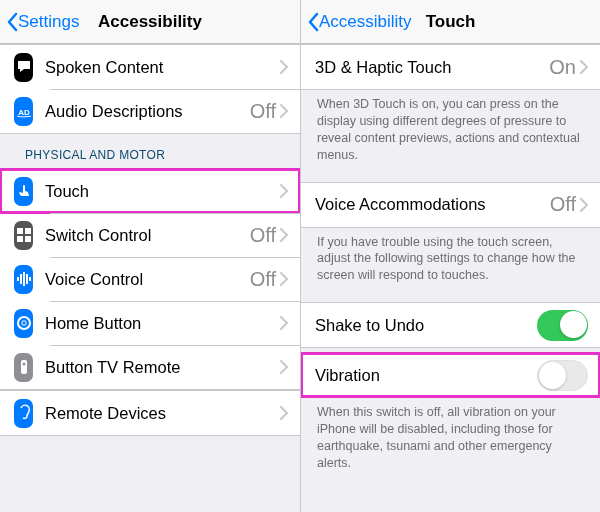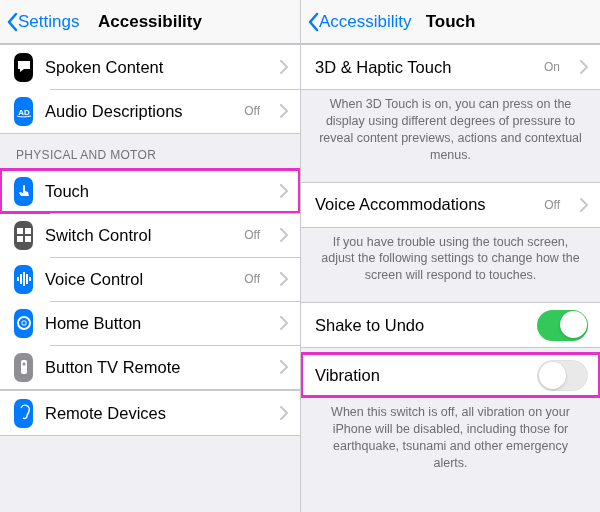--- a/index.html
+++ b/index.html
@@ -3,29 +3,29 @@
 <meta charset="utf-8">
 <style>
 * { margin:0; padding:0; box-sizing:border-box; -webkit-font-smoothing:antialiased; }
 body { font-family:-apple-system,"Helvetica Neue",Arial,sans-serif; background:#fff; width:600px; height:512px; overflow:hidden; display:flex; }
 .pane { width:300px; height:512px; display:flex; flex-direction:column; background:#efeff4; overflow:hidden; }
 .pane + .pane { border-left:1px solid #c8c7cc; }
 .navbar { height:44px; background:#f8f8f8; border-bottom:1px solid #c4c4c6; position:relative; display:flex; align-items:center; }
 .back { position:absolute; left:6px; display:flex; align-items:center; color:#007aff; font-size:17px; }
 .title { position:absolute; left:0; right:0; text-align:center; font-size:17px; font-weight:600; color:#000; pointer-events:none; }
 .content { flex:1; overflow-y:auto; }
-.sheader { font-size:12px; color:#737373; padding:14px 16px 6px; text-transform:uppercase; letter-spacing:.3px; }
+.sheader { font-size:12px; color:#0c4a6e; padding:14px 16px 6px; text-transform:uppercase; letter-spacing:.3px;margin-left:9px; }
 .group { background:#fff; border-top:1px solid #c8c7cc; border-bottom:1px solid #c8c7cc; }
 .row { display:flex; align-items:center; min-height:44px; padding:6px 12px 6px 14px; position:relative; }
 .row + .row::before { content:""; position:absolute; top:0; left:50px; right:0; height:1px; background:#c8c7cc; }
 .icn { width:19px; height:29px; border-radius:7px; margin-right:12px; flex-shrink:0; display:flex; align-items:center; justify-content:center; }
 .lbl { font-size:16.5px; color:#000; flex:1; }
-.val { font-size:12px; color:#8e8e93; margin-right:20px; }
+.val { font-size:20px; color:#8e8e93; margin-right:4px; }
 .chev { color:#c7c7cc; }
-.footer { font-size:12.5px; color:#6d6d72; padding:6px 16px 14px; line-height:1.35;text-align:center; }
+.footer { font-size:12.5px; color:#6d6d72; padding:6px 16px 14px; line-height:1.35; }
 .hl { outline:3px solid #e631c9; outline-offset:-2px; }
 .toggle { width:51px; height:31px; border-radius:16px; position:relative; flex-shrink:0; }
 .toggle.off { background:#e9e9ea; border:1px solid #e0e0e0; }
 .toggle.on { background:#34c759; }
 .knob { width:27px; height:27px; background:#fff; border-radius:50%; position:absolute; top:1px; box-shadow:0 1px 3px rgba(0,0,0,.2); }
 .toggle.off .knob { left:1px; }
 .toggle.on .knob { right:1px; }
 .row.noicon::before { left:14px !important; }
 svg { display:block; }
 .content::-webkit-scrollbar { width:0; }

